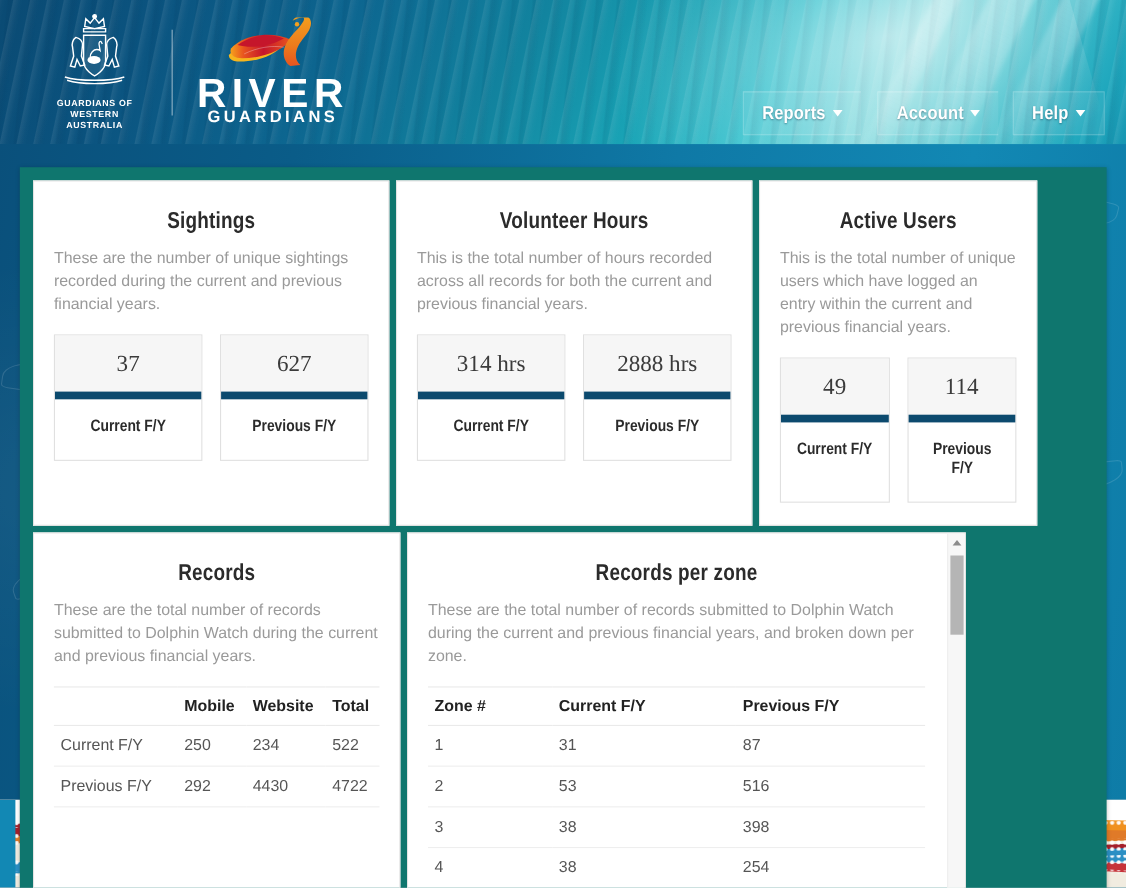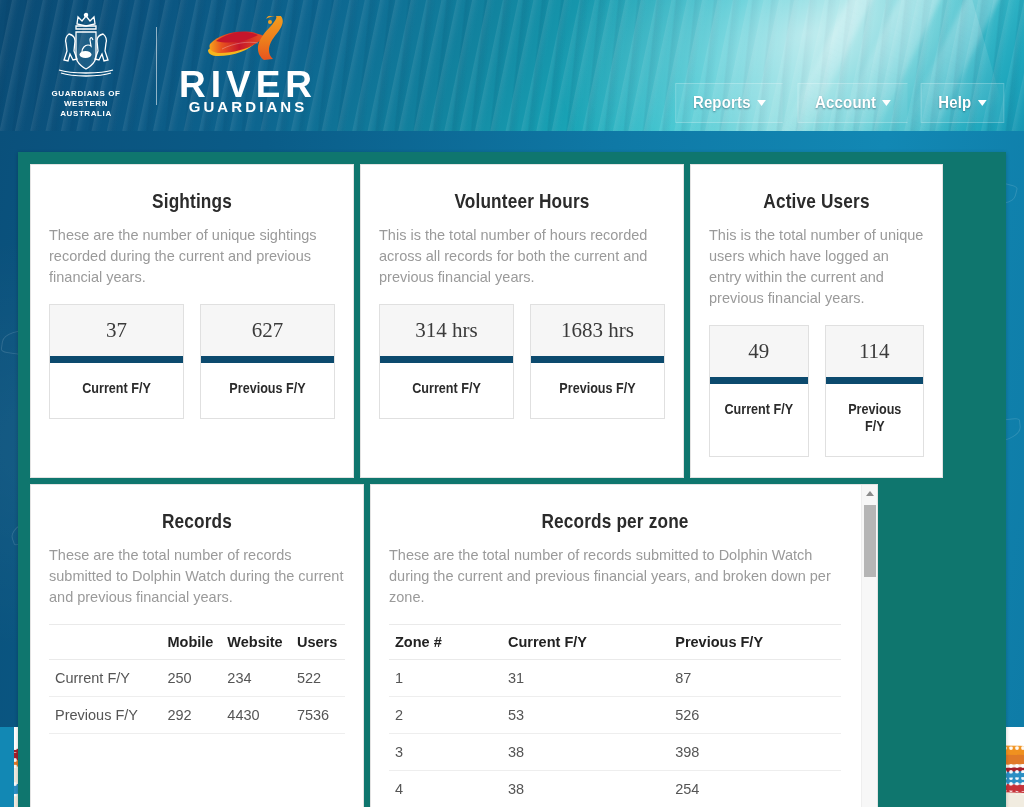--- a/index.html
+++ b/index.html
@@ -414,21 +414,21 @@
 
     <div class="card" style="width:324px;">
       <div class="card-title">Volunteer Hours</div>
       <p class="card-desc">This is the total number of hours recorded across all records for both the current and previous financial years.</p>
       <div class="stats">
         <div class="stat">
           <div class="stat-value">314 hrs</div>
           <div class="stat-label">Current F/Y</div>
         </div>
         <div class="stat">
-          <div class="stat-value">1683 hrs</div>
+          <div class="stat-value">2888 hrs</div>
           <div class="stat-label">Previous F/Y</div>
         </div>
       </div>
     </div>
 
     <div class="card" style="width:253px;">
       <div class="card-title">Active Users</div>
       <p class="card-desc">This is the total number of unique users which have logged an entry within the current and previous financial years.</p>
       <div class="stats">
         <div class="stat">
@@ -448,35 +448,35 @@
 
     <div class="card" style="width:334px;">
       <div class="card-title">Records</div>
       <p class="card-desc">These are the total number of records submitted to Dolphin Watch during the current and previous financial years.</p>
       <table class="records-table">
         <thead>
           <tr>
             <th></th>
             <th>Mobile</th>
             <th>Website</th>
-            <th>Users</th>
+            <th>Total</th>
           </tr>
         </thead>
         <tbody>
           <tr>
             <td>Current F/Y</td>
             <td>250</td>
             <td>234</td>
             <td>522</td>
           </tr>
           <tr>
             <td>Previous F/Y</td>
             <td>292</td>
             <td>4430</td>
-            <td>7536</td>
+            <td>4722</td>
           </tr>
         </tbody>
       </table>
     </div>
 
     <div class="card scroll-panel" style="width:508px; padding-right:16px;">
       <div class="scroll-inner">
         <div class="card-title">Records per zone</div>
         <p class="card-desc">These are the total number of records submitted to Dolphin Watch during the current and previous financial years, and broken down per zone.</p>
         <table class="zone-table">
@@ -489,21 +489,21 @@
           </thead>
           <tbody>
             <tr>
               <td>1</td>
               <td>31</td>
               <td>87</td>
             </tr>
             <tr>
               <td>2</td>
               <td>53</td>
-              <td>526</td>
+              <td>516</td>
             </tr>
             <tr>
               <td>3</td>
               <td>38</td>
               <td>398</td>
             </tr>
             <tr>
               <td>4</td>
               <td>38</td>
               <td>254</td>

